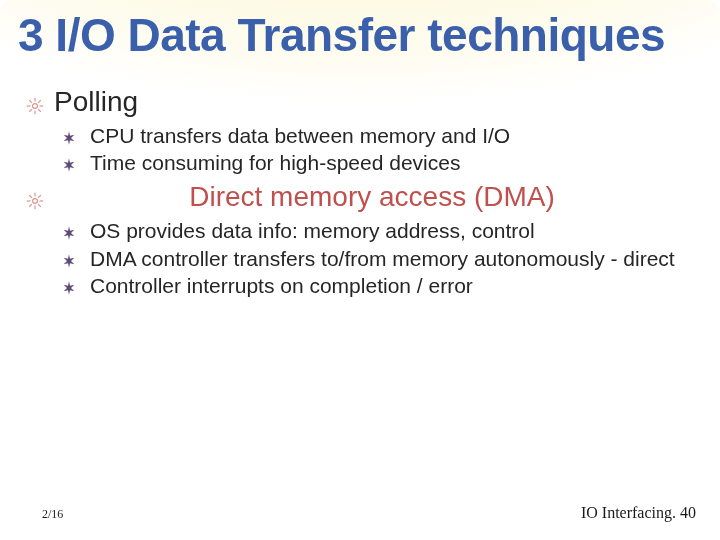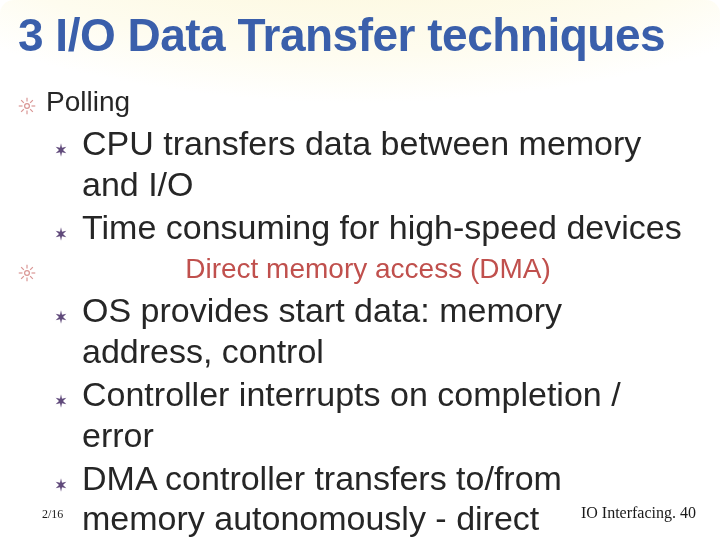--- a/index.html
+++ b/index.html
@@ -30,42 +30,42 @@
     left: 18px;
     right: 18px;
     font-size: 46px;
     font-weight: 700;
     color: #3a5fab;
     letter-spacing: -0.5px;
   }
   .body {
     position: absolute;
     top: 80px;
-    left: 12px;
+    left: 20px;
     right: 30px;
     color: #262626;
   }
   .lvl1 {
     font-size: 28px;
     line-height: 1.25;
     margin: 4px 0 4px 0;
     padding-left: 34px;
     position: relative;
     color: #262626;
   }
   .lvl1.orange { color: #c0504d; text-align: center; }
   .lvl1 .bullet1 {
     position: absolute;
     left: 4px;
     top: 2px;
     width: 22px;
     text-align: center;
   }
   .lvl2 {
-    font-size: 34px;
+    font-size: 21px;
     line-height: 1.2;
     margin: 2px 0 2px 0;
     padding-left: 70px;
     position: relative;
     color: #262626;
   }
   .lvl2 .bullet2 {
     position: absolute;
     left: 38px;
     top: 2px;
@@ -172,43 +172,43 @@
     </div>
 
     <div class="lvl2">
       <span class="bullet2">
         <svg class="bullet-svg-sm" viewBox="0 0 24 24">
             <g fill="#604a7b">
           <path d="M12 2 L13.5 8.5 L20 7 L15 12 L20 17 L13.5 15.5 L12 22 L10.5 15.5 L4 17 L9 12 L4 7 L10.5 8.5 Z"></path>
         </g>
           </svg>
       </span>
-      <span>OS provides start data: memory address, control</span>
+      <span>OS provides data info: memory address, control</span>
+    </div>
+
+    <div class="lvl2">
+      <span class="bullet2">
+        <svg class="bullet-svg-sm" viewBox="0 0 24 24">
+            <g fill="#604a7b">
+          <path d="M12 2 L13.5 8.5 L20 7 L15 12 L20 17 L13.5 15.5 L12 22 L10.5 15.5 L4 17 L9 12 L4 7 L10.5 8.5 Z"></path>
+        </g>
+          </svg>
+      </span>
+      <span>DMA controller transfers to/from memory autonomously - direct</span>
     </div>
 
     <div class="lvl2">
       <span class="bullet2">
         <svg class="bullet-svg-sm" viewBox="0 0 24 24">
             <g fill="#604a7b">
           <path d="M12 2 L13.5 8.5 L20 7 L15 12 L20 17 L13.5 15.5 L12 22 L10.5 15.5 L4 17 L9 12 L4 7 L10.5 8.5 Z"></path>
         </g>
           </svg>
       </span>
       <span>Controller interrupts on completion / error</span>
-    </div>
-
-    <div class="lvl2">
-      <span class="bullet2">
-        <svg class="bullet-svg-sm" viewBox="0 0 24 24">
-            <g fill="#604a7b">
-          <path d="M12 2 L13.5 8.5 L20 7 L15 12 L20 17 L13.5 15.5 L12 22 L10.5 15.5 L4 17 L9 12 L4 7 L10.5 8.5 Z"></path>
-        </g>
-          </svg>
-      </span>
-      <span>DMA controller transfers to/from memory autonomously - direct</span>
     </div>
 
   </div>
 
   <div class="footer-left">2/16</div>
   <div class="footer-right">IO Interfacing. 40</div>
 
 </div>
 
 </body></html>

